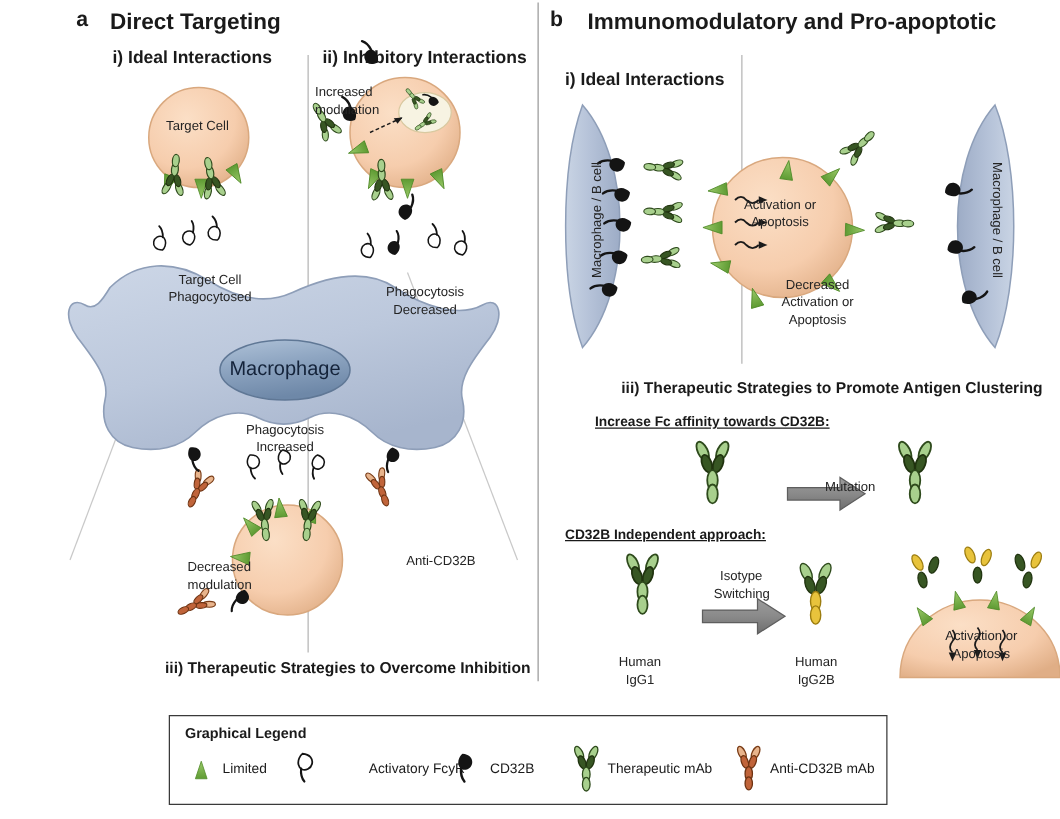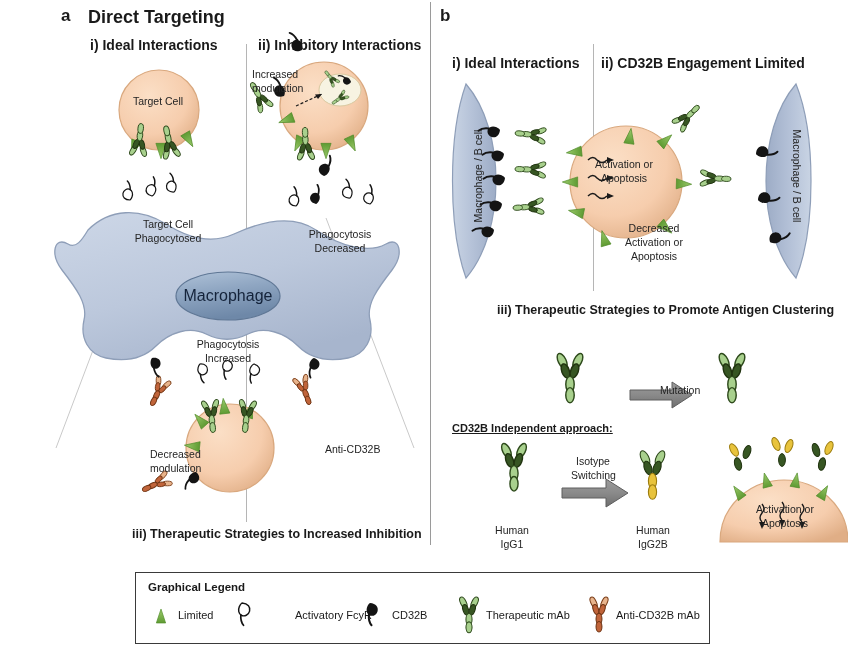--- a/index.html
+++ b/index.html
@@ -245,25 +245,25 @@
   <div class="abs" style="left:178px;top:287px;width:100px;text-align:center;font-size:16px;color:#14233a;">Macrophage</div>
 
   <div class="abs lbl-c" style="left:182px;top:338px;width:92px;">Phagocytosis</div>
   <div class="abs lbl-c" style="left:182px;top:352px;width:92px;">Increased</div>
 
   <div class="abs lbl" style="left:150px;top:448px;">Decreased</div>
   <div class="abs lbl" style="left:150px;top:462px;">modulation</div>
 
   <div class="abs lbl" style="left:325px;top:443px;">Anti-CD32B</div>
 
-  <div class="abs sec-title" style="left:87px;top:527px;">iii) Therapeutic Strategies to Increased Inhibition</div>
+  <div class="abs sec-title" style="left:87px;top:527px;">iii) Therapeutic Strategies to Overcome Inhibition</div>
 
   <div class="abs panel-letter" style="left:440px;top:6px;">b</div>
+  <div class="abs panel-title" style="left:470px;top:7px;">Immunomodulatory and Pro-apoptotic</div>
   <div class="abs sub-title" style="left:452px;top:55px;">i) Ideal Interactions</div>
-  <div class="abs sub-title" style="left:601px;top:55px;">ii) CD32B Engagement Limited</div>
 
   <svg class="abs" width="400" height="220" style="left:444px;top:78px;">
 
     <path d="M 22,6 C 62,52 62,154 22,200 C 4,150 4,56 22,6 Z" fill="url(#gLens)" stroke="#8E9EB8" stroke-width="1.2"></path>
 
     <path d="M 352,6 C 312,52 312,154 352,200 C 372,150 372,56 352,6 Z" fill="url(#gLensR)" stroke="#8E9EB8" stroke-width="1.2"></path>
 
     <circle cx="182" cy="104" r="56" fill="url(#gTarget)" stroke="#D9A87E" stroke-width="1.2"></circle>
 
     <g>
@@ -322,20 +322,21 @@
   <div class="abs rot-lbl" style="left:737px;top:170px;width:120px;text-align:center;transform:rotate(90deg);">Macrophage / B cell</div>
 
   <div class="abs lbl-c" style="left:578px;top:158px;width:92px;">Activation or</div>
   <div class="abs lbl-c" style="left:578px;top:172px;width:92px;">Apoptosis</div>
 
   <div class="abs lbl-c" style="left:608px;top:222px;width:92px;">Decreased</div>
   <div class="abs lbl-c" style="left:608px;top:236px;width:92px;">Activation or</div>
   <div class="abs lbl-c" style="left:608px;top:250px;width:92px;">Apoptosis</div>
 
   <div class="abs sec-title" style="left:452px;top:303px;">iii) Therapeutic Strategies to Promote Antigen Clustering</div>
+  <div class="abs under" style="left:476px;top:332px;">Increase Fc affinity towards CD32B:</div>
   <div class="abs under" style="left:452px;top:422px;">CD32B Independent approach:</div>
 
   <svg class="abs" width="330" height="80" style="left:500px;top:348px;">
     <g>
       <use href="#mabGreen" transform="translate(70,8) scale(1.45)"></use>
     </g>
     <g>
       <path d="M130,42 L172,42 L172,34 L192,47 L172,60 L172,52 L130,52 Z" fill="url(#gArrow)" stroke="#5E5E5E" stroke-width="1"></path>
     </g>
     <g>

